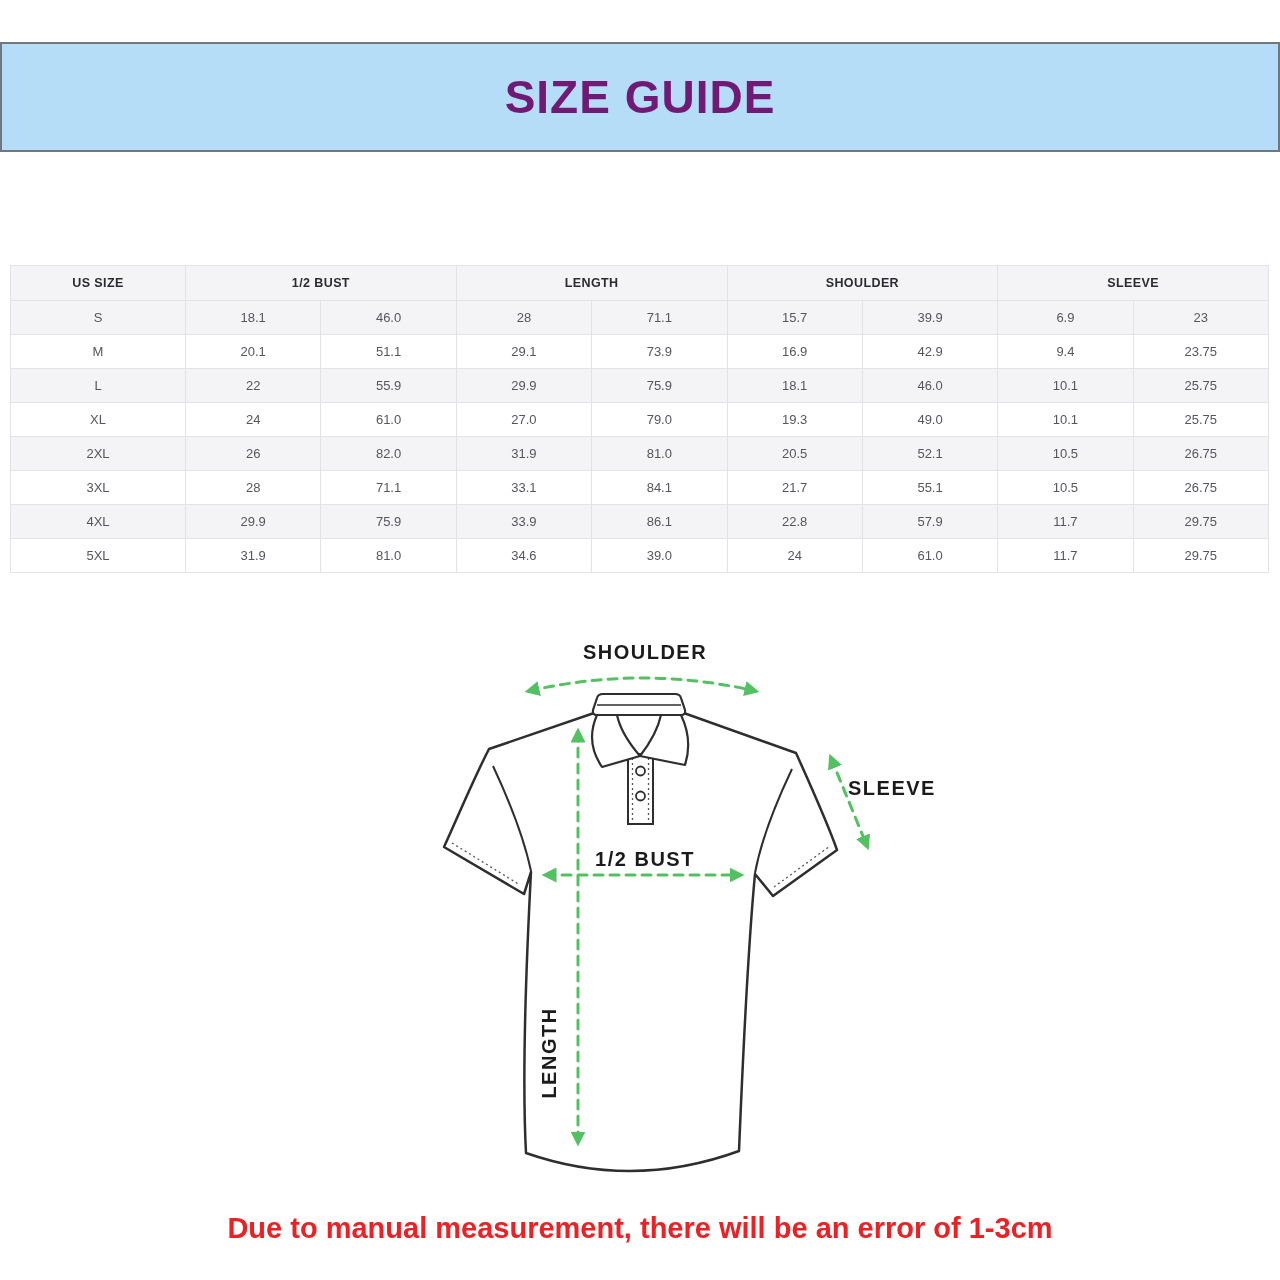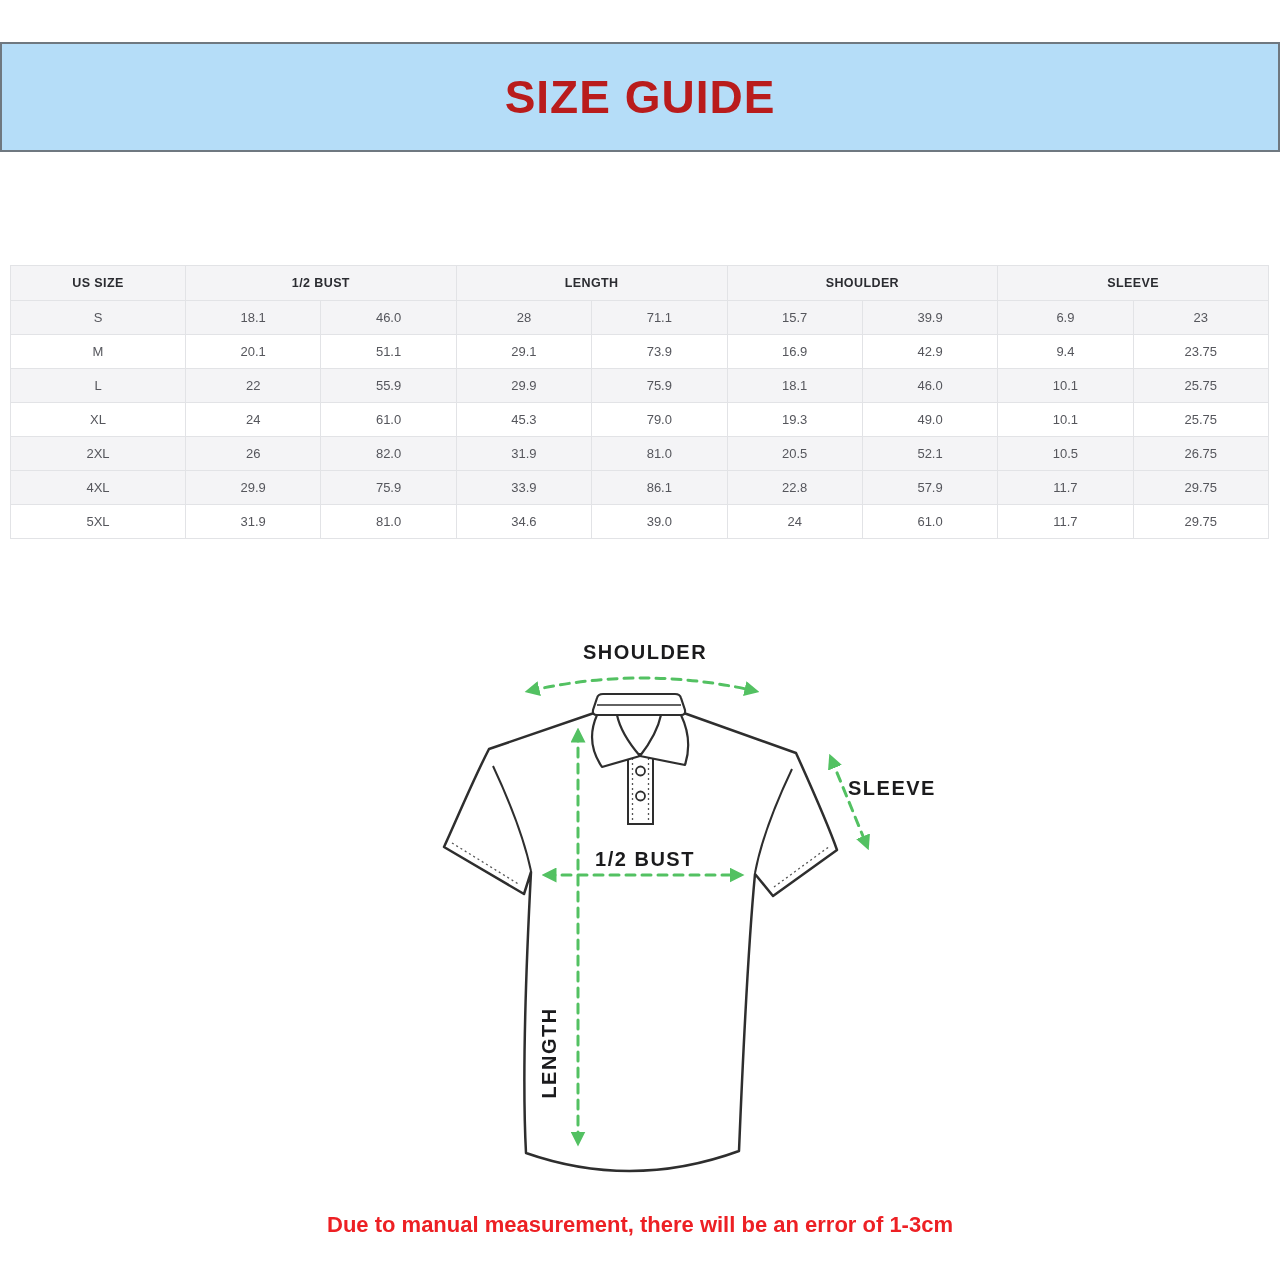--- a/index.html
+++ b/index.html
@@ -7,21 +7,21 @@
     width:1280px;height:1280px;background:#ffffff;position:relative;
     font-family:"Liberation Sans",sans-serif;overflow:hidden;
   }
   
   .banner{
     position:absolute;top:42px;left:0;width:1280px;height:110px;
     background:#b5ddf8;border:2px solid #6f7880;box-sizing:border-box;
     display:flex;align-items:center;justify-content:center;
   }
   .banner h1{
-    margin:0;font-size:46px;font-weight:bold;color:#b91c1c;letter-spacing:1px;
+    margin:0;font-size:46px;font-weight:bold;color:#701a75;letter-spacing:1px;
   }
   
   .size-table{
     position:absolute;left:10px;top:265px;width:1259px;
     border-collapse:collapse;table-layout:fixed;font-size:13px;
   }
   .size-table th,.size-table td{
     border:1px solid #e2e3e6;text-align:center;padding:0;vertical-align:middle;
   }
   .size-table .row-group th{
@@ -39,21 +39,21 @@
     font-family:"Liberation Sans",sans-serif;font-weight:bold;
     font-size:20px;fill:#1b1b1d;letter-spacing:1.5px;
   }
   .shirt{fill:#ffffff;stroke:#2e2e2e;stroke-width:2.5;stroke-linejoin:round;}
   .seam{fill:none;stroke:#2e2e2e;stroke-width:2;}
   .stitch{fill:none;stroke:#555;stroke-width:1.3;stroke-dasharray:2 3;}
   .measure{fill:none;stroke:#53c162;stroke-width:3;stroke-dasharray:9 7;stroke-linecap:round;}
   
   .note{
     position:absolute;top:1212px;left:0;width:1280px;text-align:center;
-    font-size:22px;font-weight:bold;color:#ed2024;
+    font-size:29px;font-weight:bold;color:#ed2024;
   }
 </style>
 </head>
 <body>
 
 <div class="banner">
   <h1>SIZE GUIDE</h1>
 </div>
 
 <table class="size-table">
@@ -106,38 +106,49 @@
     <td>75.9</td>
     <td>18.1</td>
     <td>46.0</td>
     <td>10.1</td>
     <td>25.75</td>
   </tr>
   <tr class="data">
     <td>XL</td>
     <td>24</td>
     <td>61.0</td>
-    <td>45.3</td>
+    <td>27.0</td>
     <td>79.0</td>
     <td>19.3</td>
     <td>49.0</td>
     <td>10.1</td>
     <td>25.75</td>
   </tr>
   <tr class="data shade">
     <td>2XL</td>
     <td>26</td>
     <td>82.0</td>
     <td>31.9</td>
     <td>81.0</td>
     <td>20.5</td>
     <td>52.1</td>
     <td>10.5</td>
     <td>26.75</td>
   </tr>
+  <tr class="data">
+    <td>3XL</td>
+    <td>28</td>
+    <td>71.1</td>
+    <td>33.1</td>
+    <td>84.1</td>
+    <td>21.7</td>
+    <td>55.1</td>
+    <td>10.5</td>
+    <td>26.75</td>
+  </tr>
   <tr class="data shade">
     <td>4XL</td>
     <td>29.9</td>
     <td>75.9</td>
     <td>33.9</td>
     <td>86.1</td>
     <td>22.8</td>
     <td>57.9</td>
     <td>11.7</td>
     <td>29.75</td>

